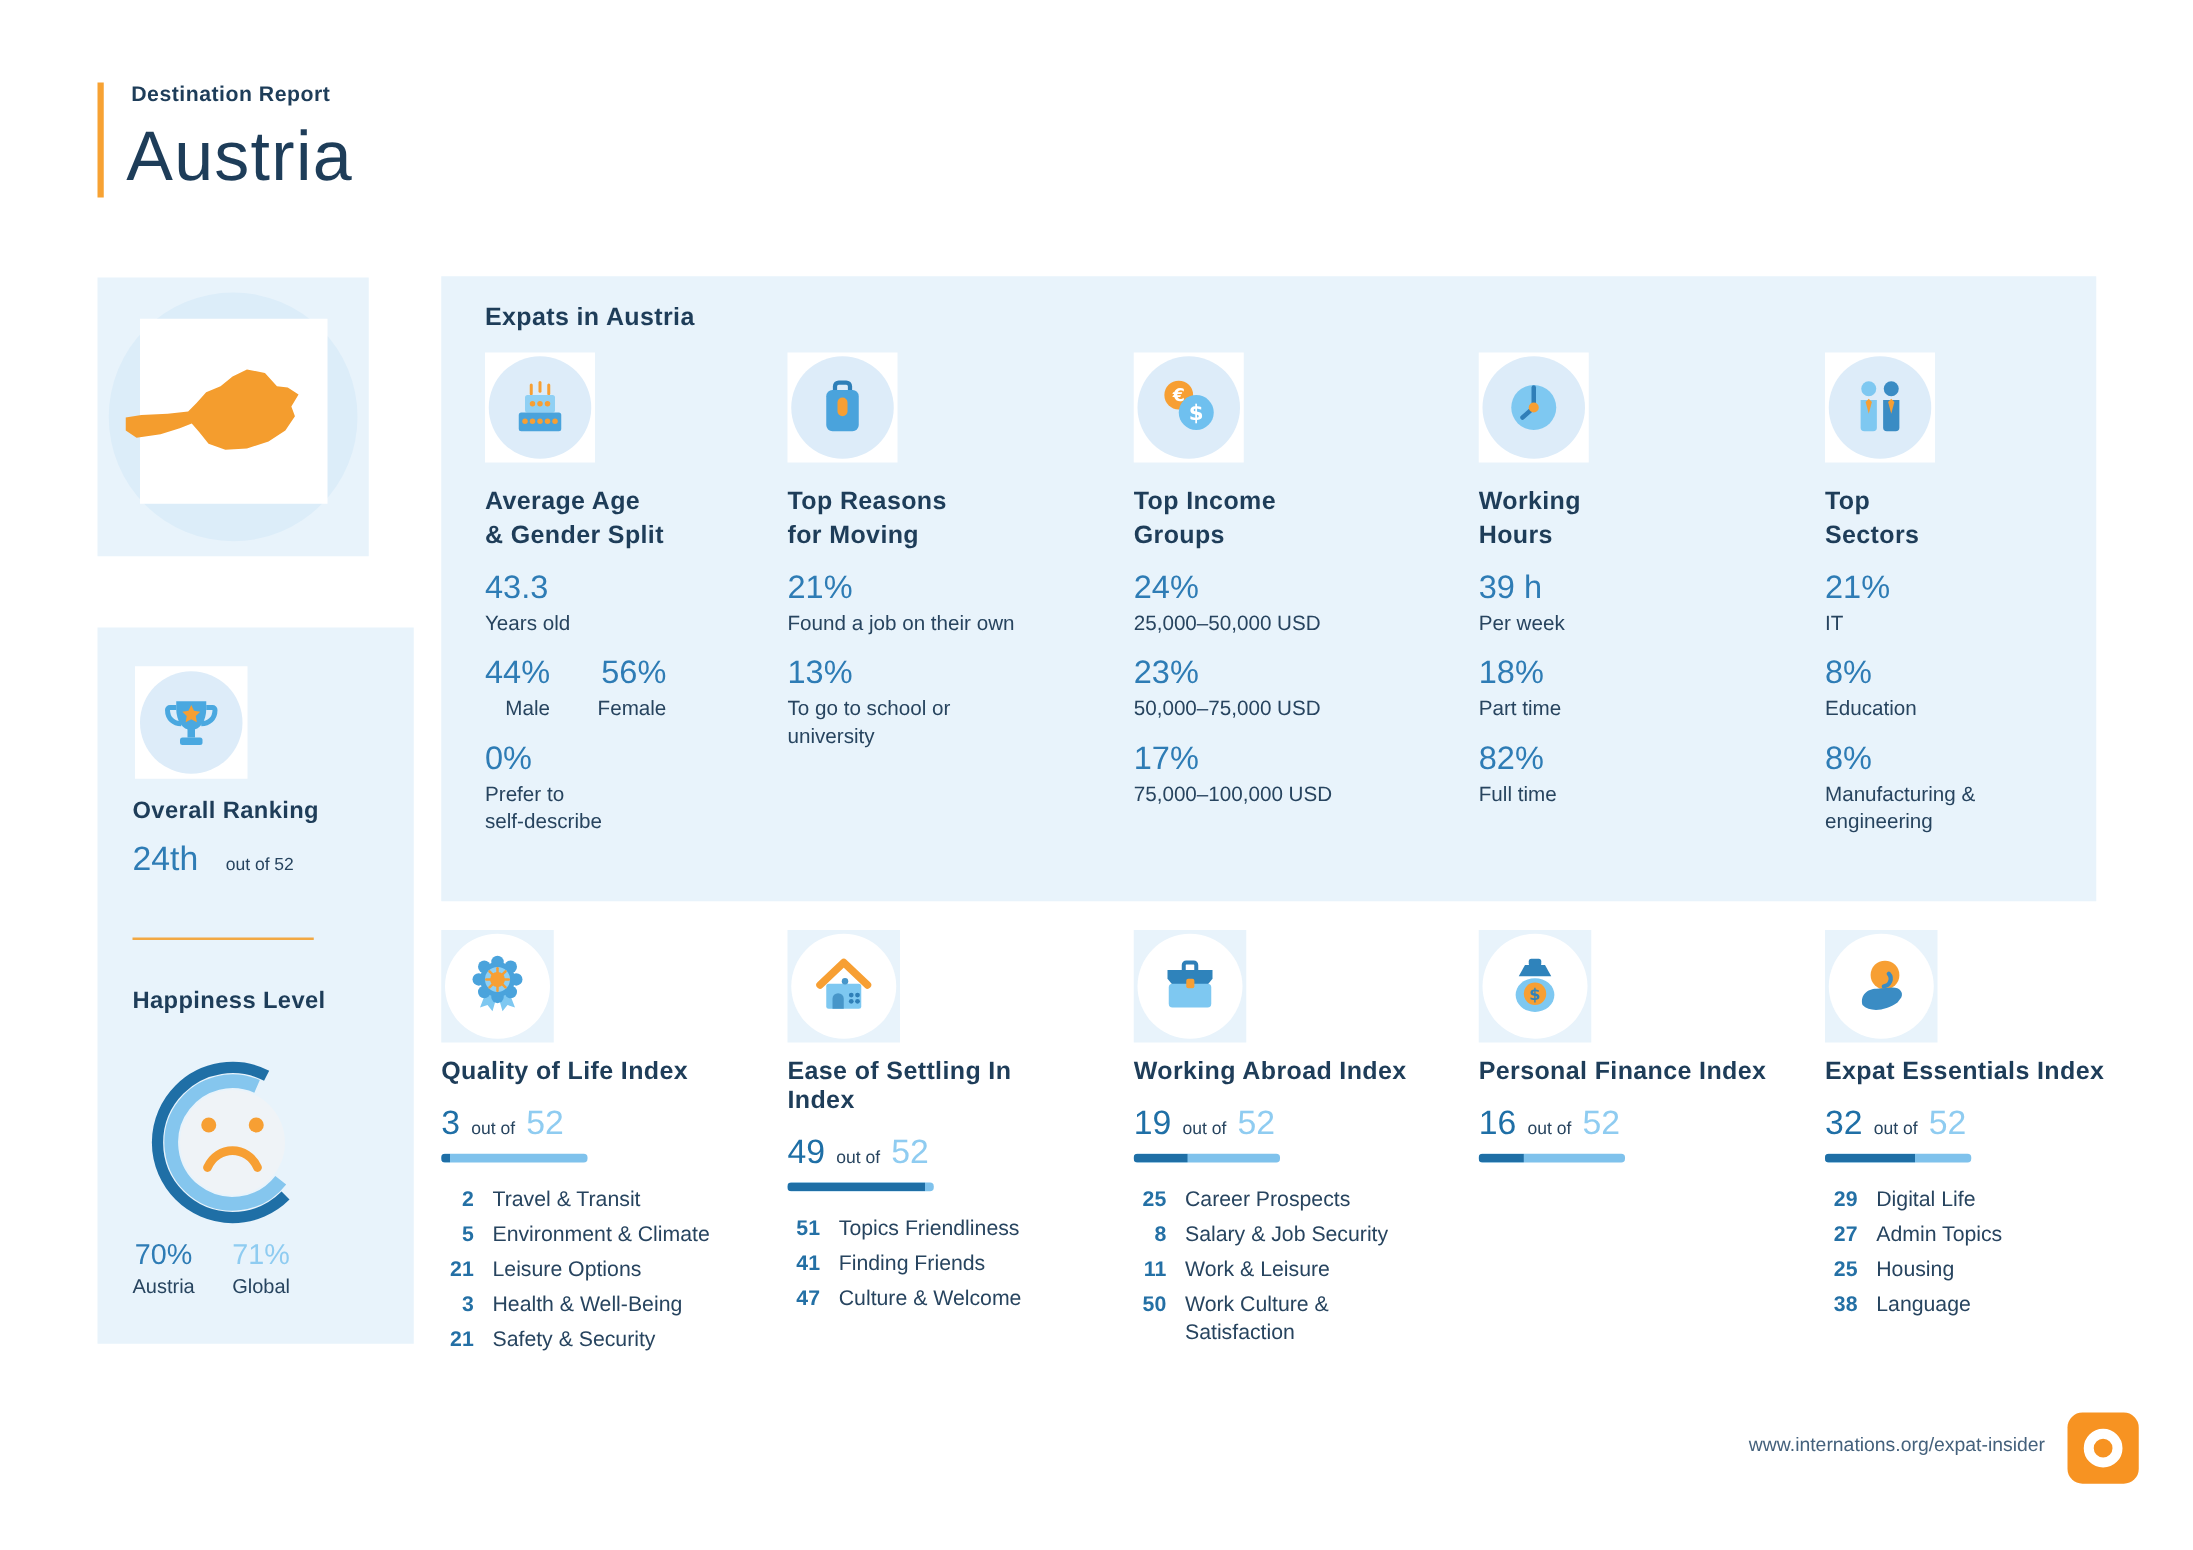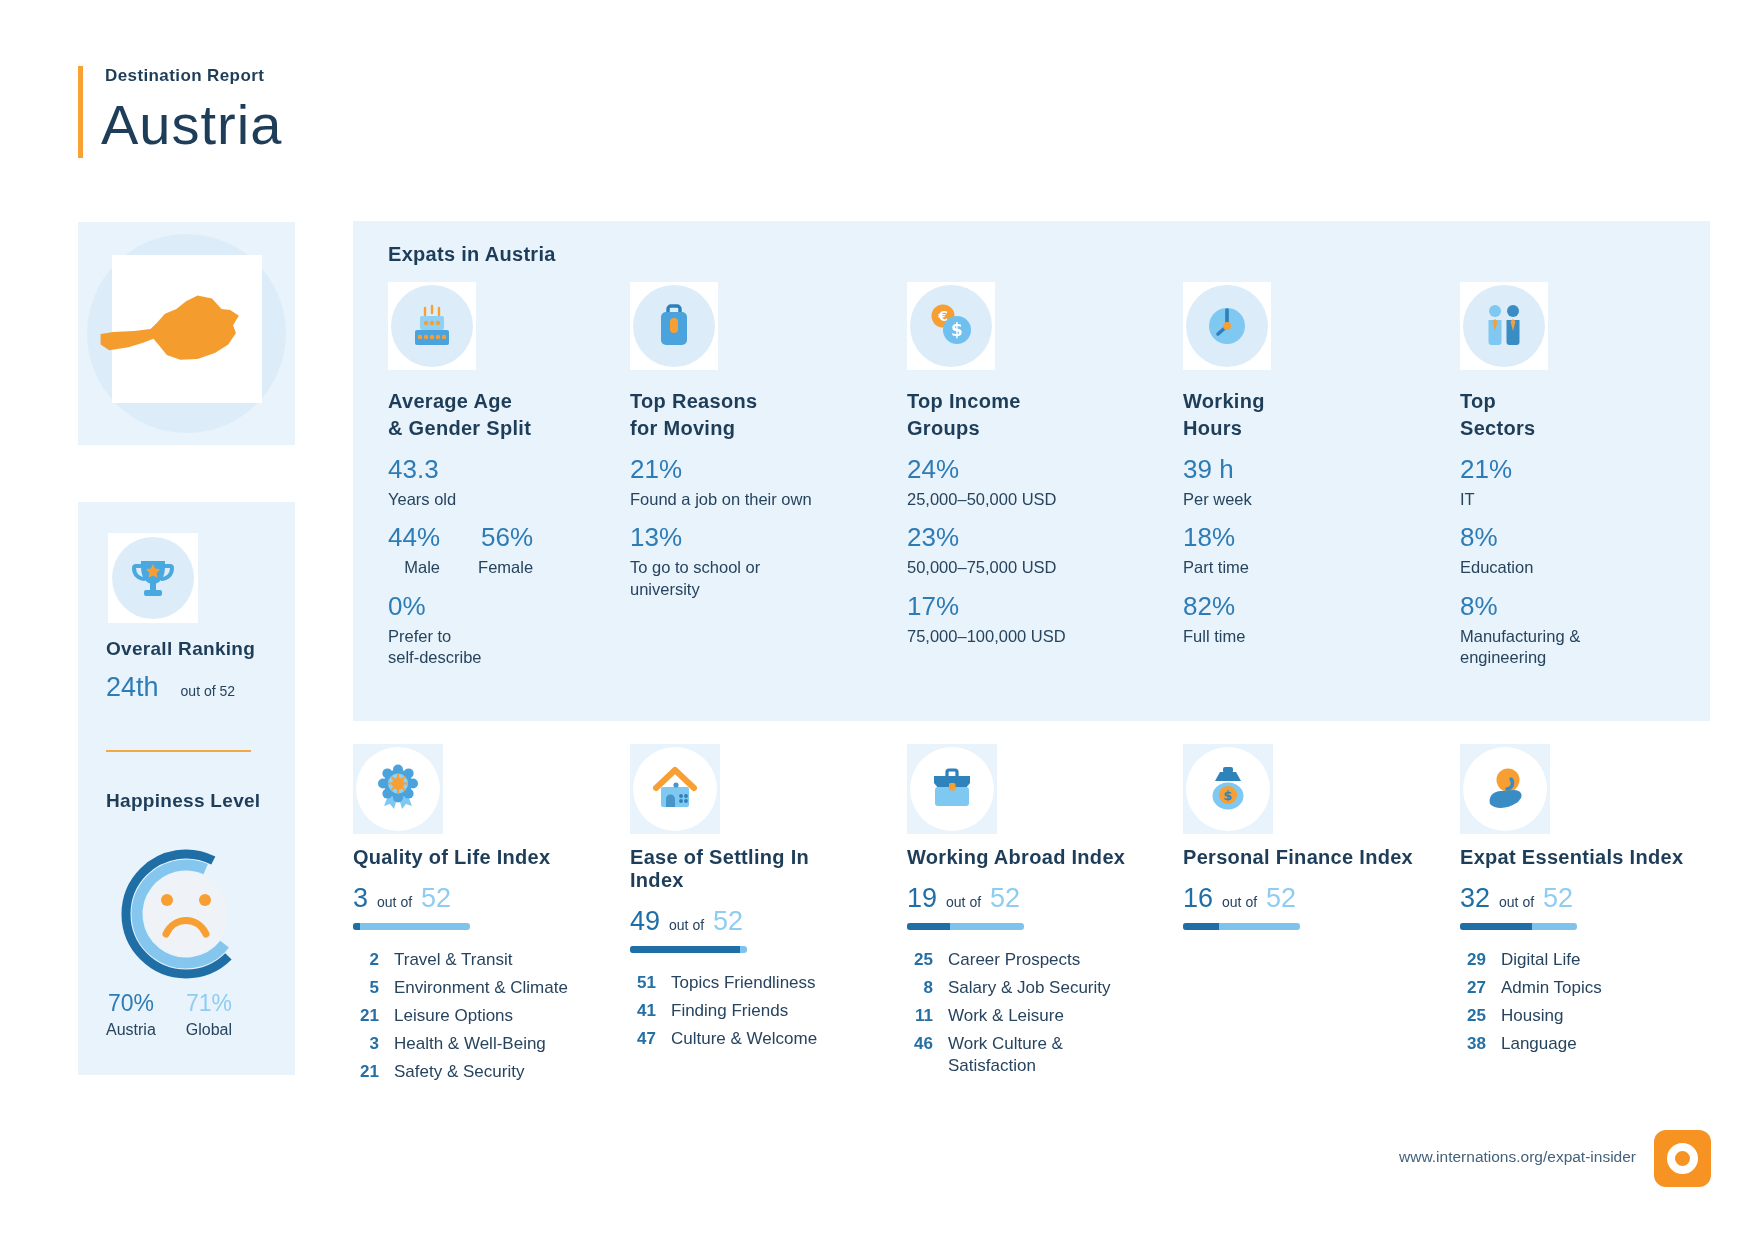--- a/index.html
+++ b/index.html
@@ -13,21 +13,21 @@
   .page-title{position:absolute;left:101px;top:92px;font-size:56px;font-weight:400;
           letter-spacing:1px;color:#1e3d59;}
 
   
   .map-card{position:absolute;left:78px;top:222px;width:217px;height:223px;background:#e8f3fb;}
   .map-circle{position:absolute;left:9px;top:12px;width:199px;height:199px;border-radius:50%;
           background:#dcedf9;}
   .map-square{position:absolute;left:34px;top:33px;width:150px;height:148px;background:#ffffff;}
   .map-svg{position:absolute;left:16px;top:62px;width:186px;height:96px;}
 
-  .rank-card{position:absolute;left:78px;top:502px;width:217px;height:573px;background:#e8f3fb;}
+  .rank-card{position:absolute;left:78px;top:502px;width:217px;height:573px;background:#e8f3fb;padding-left:36px;}
   .tile{position:absolute;display:flex;align-items:center;justify-content:center;}
   .tile-top{background:#ffffff;}
   .tile-top .tile-circ{width:82px;height:82px;border-radius:50%;background:#ddecf9;
           display:flex;align-items:center;justify-content:center;}
   .tile-bottom{background:#e8f3fb;}
   .tile-bottom .tile-circ{width:84px;height:84px;border-radius:50%;background:#ffffff;
           display:flex;align-items:center;justify-content:center;}
   .trophy-tile{left:30px;top:31px;width:90px;height:90px;}
   .card-h{font-size:19px;font-weight:700;color:#1e3d59;letter-spacing:.3px;}
   .rank-title{position:absolute;left:28px;top:136px;}
@@ -36,21 +36,21 @@
   .rank-small{font-size:14px;color:#27445f;}
   .divider{position:absolute;left:28px;top:248px;width:145px;height:0;border-top:2px solid #f2a843;}
   .happy-title{position:absolute;left:28px;top:288px;}
   .donut{position:absolute;left:32px;top:336px;width:152px;height:152px;}
   .hl-vals{position:absolute;left:28px;top:488px;width:170px;display:flex;gap:30px;}
   .hl-item .v{font-size:23px;font-weight:500;text-align:center;}
   .hl-item .l{font-size:16px;color:#27445f;margin-top:4px;}
   .hl-local .v{color:#2e7cb5;} .hl-global .v{color:#8fccf1;}
 
   
-  .panel{position:absolute;left:353px;top:221px;width:1324px;height:500px;background:#e8f3fb;padding-left:33px;}
+  .panel{position:absolute;left:353px;top:221px;width:1324px;height:500px;background:#e8f3fb;}
   .panel-title{position:absolute;left:35px;top:22px;font-size:20px;font-weight:700;
           color:#1e3d59;letter-spacing:.3px;}
   .ecol{position:absolute;top:61px;width:235px;}
   .ecol .tile{position:relative;width:88px;height:88px;}
   .ecol h3{margin:18px 0 0 0;font-size:20px;font-weight:700;line-height:1.35;color:#1e3d59;
           letter-spacing:.3px;white-space:pre-line;min-height:54px;}
   .stat{margin-top:13px;}
   .stat .v{font-size:26px;color:#2e7cb5;font-weight:500;line-height:1.15;}
   .stat .l{font-size:16.5px;color:#27445f;margin-top:4px;line-height:1.3;white-space:pre-line;}
   .stat-pair{display:flex;gap:38px;text-align:right;}
@@ -421,21 +421,21 @@
         </li>
       <li>
           <span class="n">8</span>
           <span class="t">Salary &amp; Job Security</span>
         </li>
       <li>
           <span class="n">11</span>
           <span class="t">Work &amp; Leisure</span>
         </li>
       <li>
-          <span class="n">46</span>
+          <span class="n">50</span>
           <span class="t">Work Culture &amp;
 Satisfaction</span>
         </li>
     </ul>
   </div>
 
   <div class="icol" style="left:1183px">
     <div class="tile tile-bottom">
         <div class="tile-circ">
       <svg width="56" height="56" viewBox="0 0 56 56">

